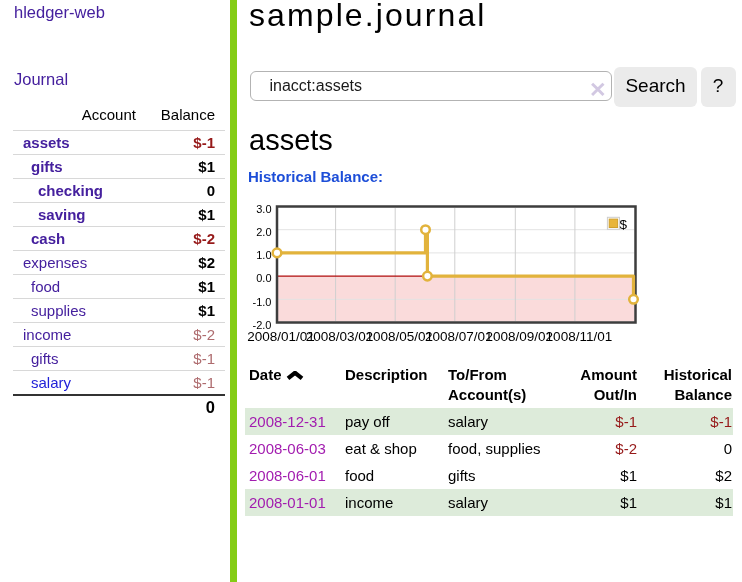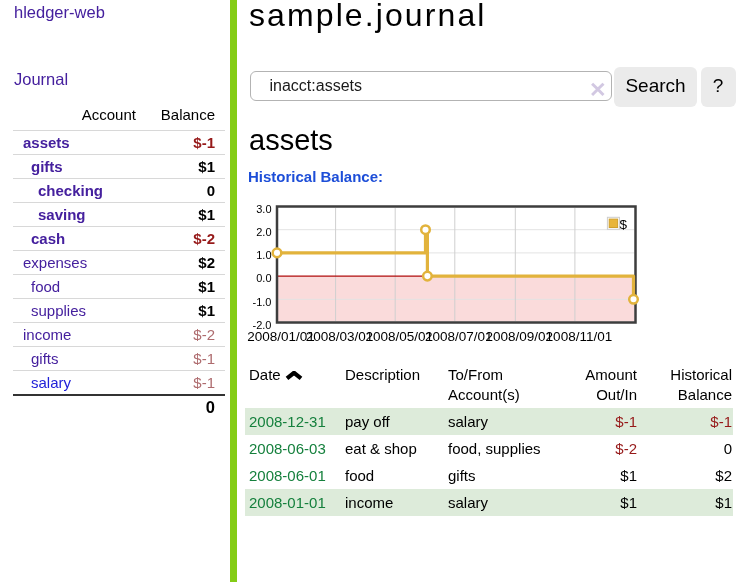--- a/index.html
+++ b/index.html
@@ -31,25 +31,25 @@
 #btn-search{left:383px;width:83px;}
 #btn-q{left:469.5px;width:35px;}
 h2#acct{position:absolute;left:18px;top:126px;margin:0;font-size:29px;line-height:1;font-weight:normal;color:#000;letter-spacing:0px;}
 #histlbl{position:absolute;left:17px;top:168px;font-size:15px;font-weight:bold;color:#1d4ed8;}
 
 #chart{position:absolute;left:9px;top:200px;}
 
 #txns{position:absolute;left:14px;top:360px;width:488px;border-collapse:collapse;font-size:15px;table-layout:fixed;line-height:21px;}
 #txns td,#txns th{padding:3px 0 3px 4px;vertical-align:top;}
 #txns th{line-height:20px;padding-top:5px;padding-bottom:3px;}
-#txns th{text-align:left;font-weight:normal;}
+#txns th{text-align:left;font-weight:bold;}
 #txns .r{text-align:right;padding-right:1px;}
 #txns tr.g{background:#ddebda;}
 
-.date{color:#15803d;}
+.date{color:#a21caf;}
 </style>
 </head>
 <body>
 <div id="side">
 <a class="purple abs" style="left:14px;top:3px;font-size:16.5px;" href="#">hledger-web</a>
 <a class="purple abs" style="left:14px;top:70px;font-size:16.5px;text-align:right;" href="#">Journal</a>
 <table id="acctbl">
 <tbody>
         <tr>
           <th>Account</th>

